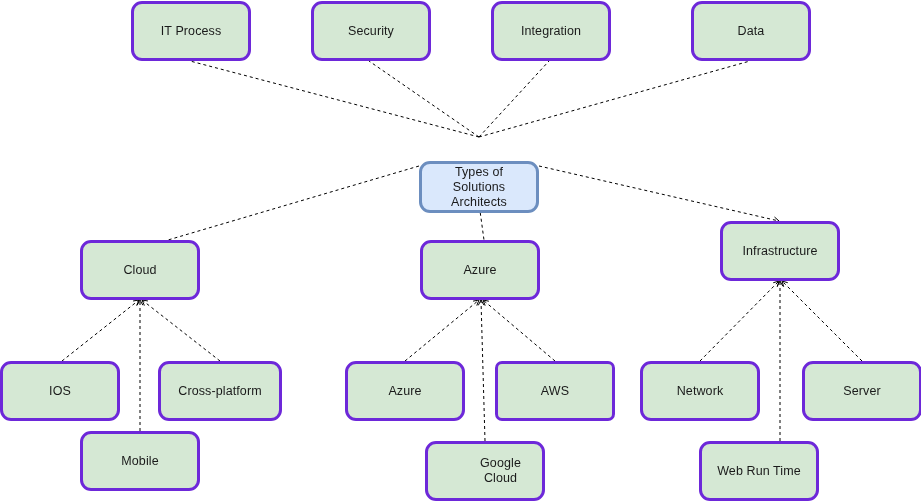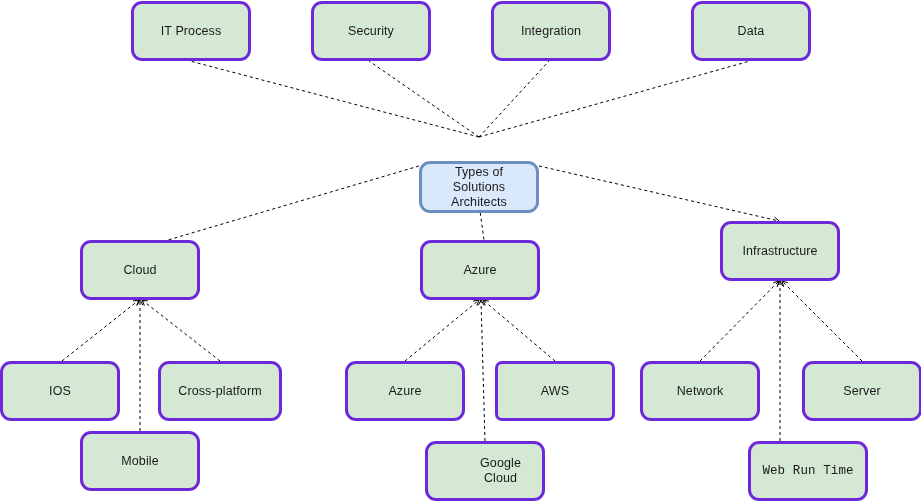--- a/index.html
+++ b/index.html
@@ -125,17 +125,17 @@
       </div>
       <div class="node" style="left: 425px; top: 441px; width: 120px; height: 60px; padding-left: 37px;">
         <span class="node-label">Google Cloud</span>
       </div>
       <div class="node" style="left: 640px; top: 361px; width: 120px; height: 60px;">
         <span class="node-label">Network</span>
       </div>
       <div class="node" style="left: 802px; top: 361px; width: 120px; height: 60px;">
         <span class="node-label">Server</span>
       </div>
-      <div class="node" style="left: 748px; top: 441px; width: 120px; height: 60px; font-family: Liberation Mono, monospace;">
+      <div class="node" style="left: 699px; top: 441px; width: 120px; height: 60px;">
         <span class="node-label">Web Run Time</span>
       </div>
     </div>
 </div>
 
 </body></html>

